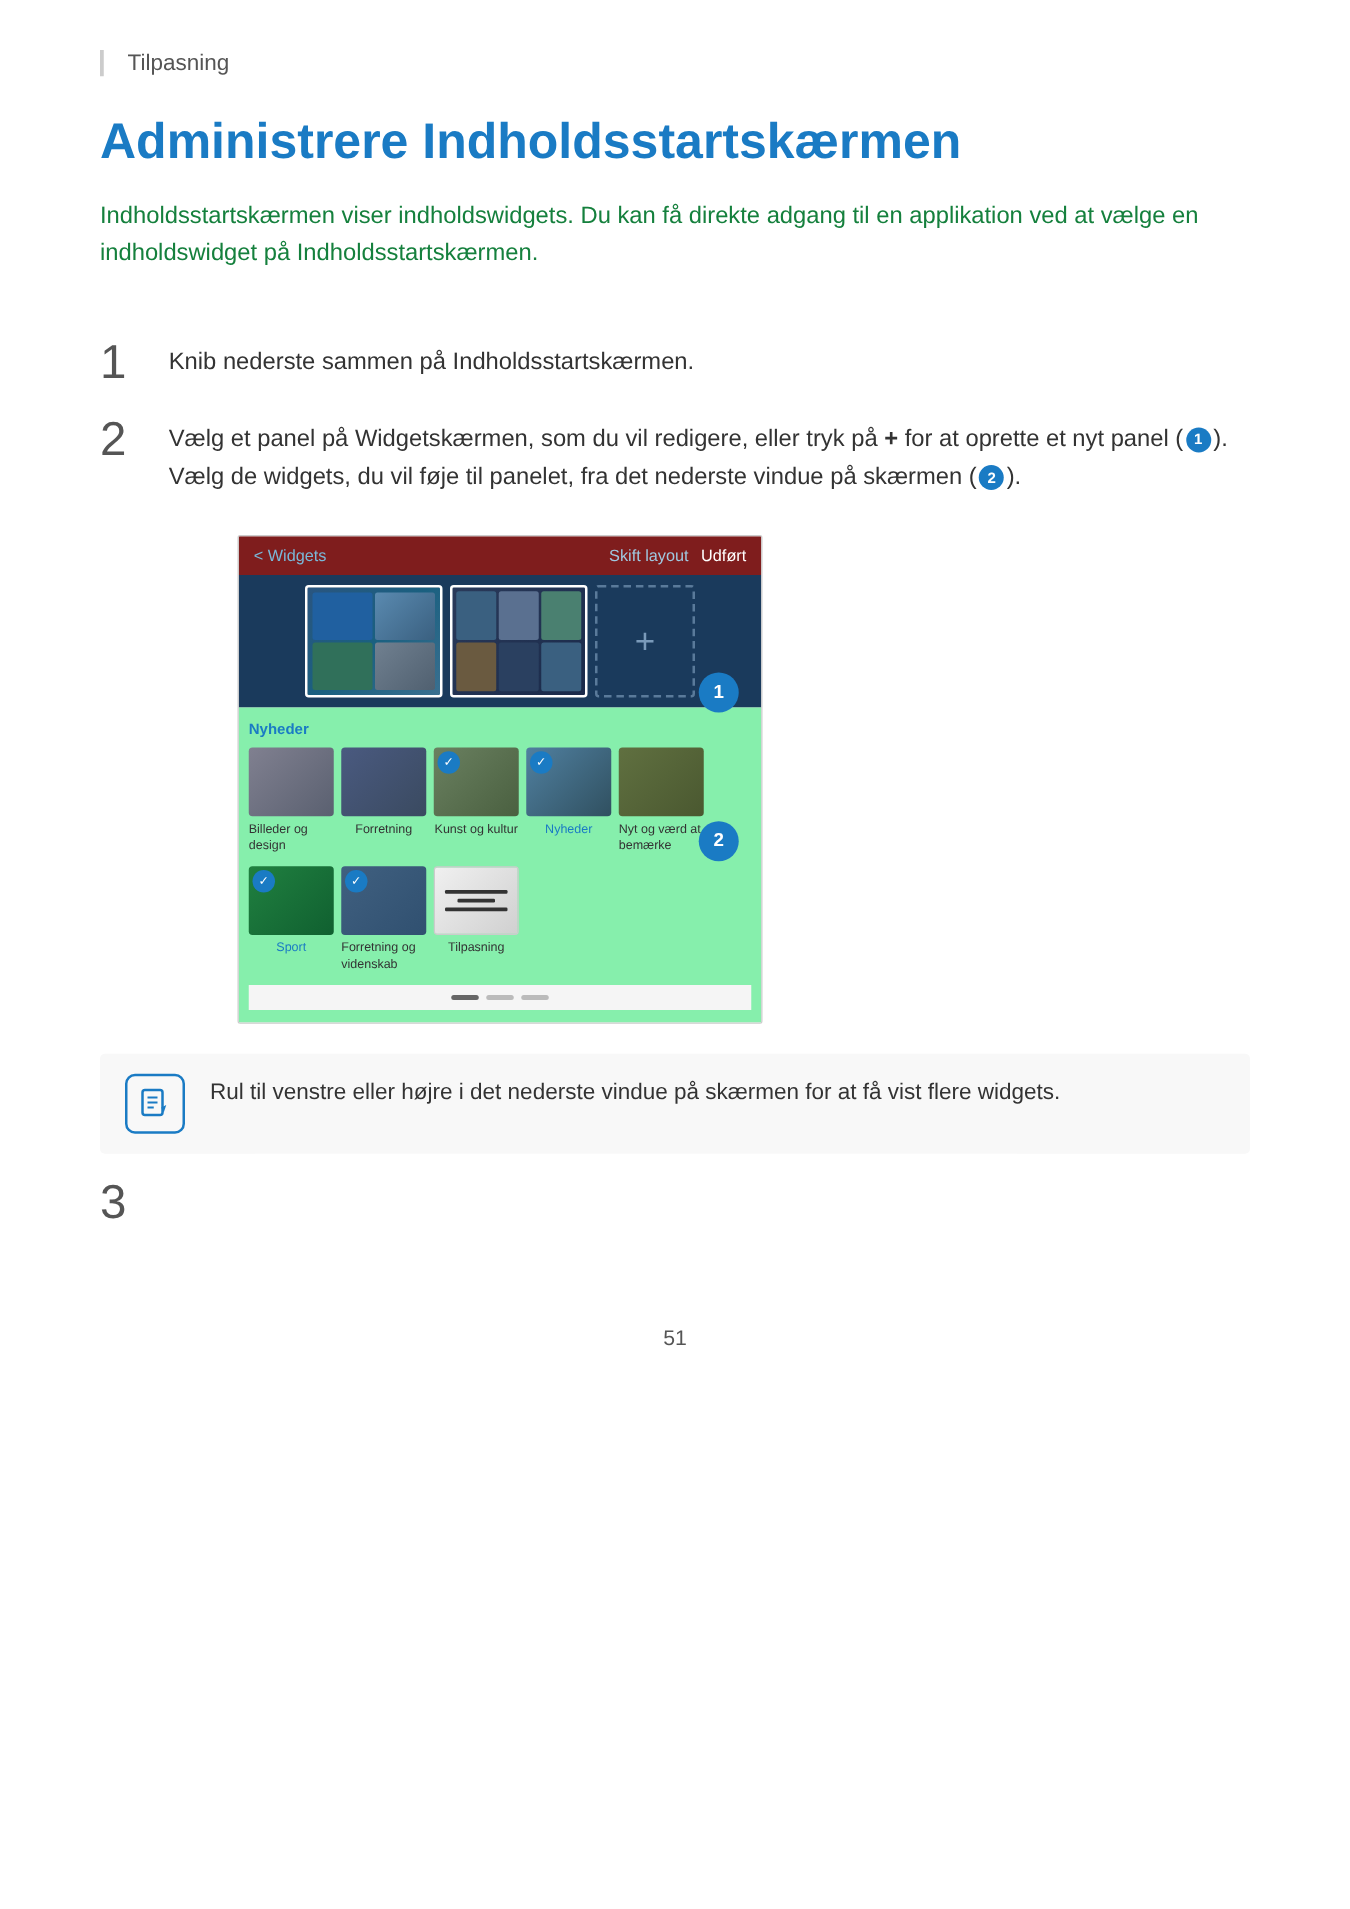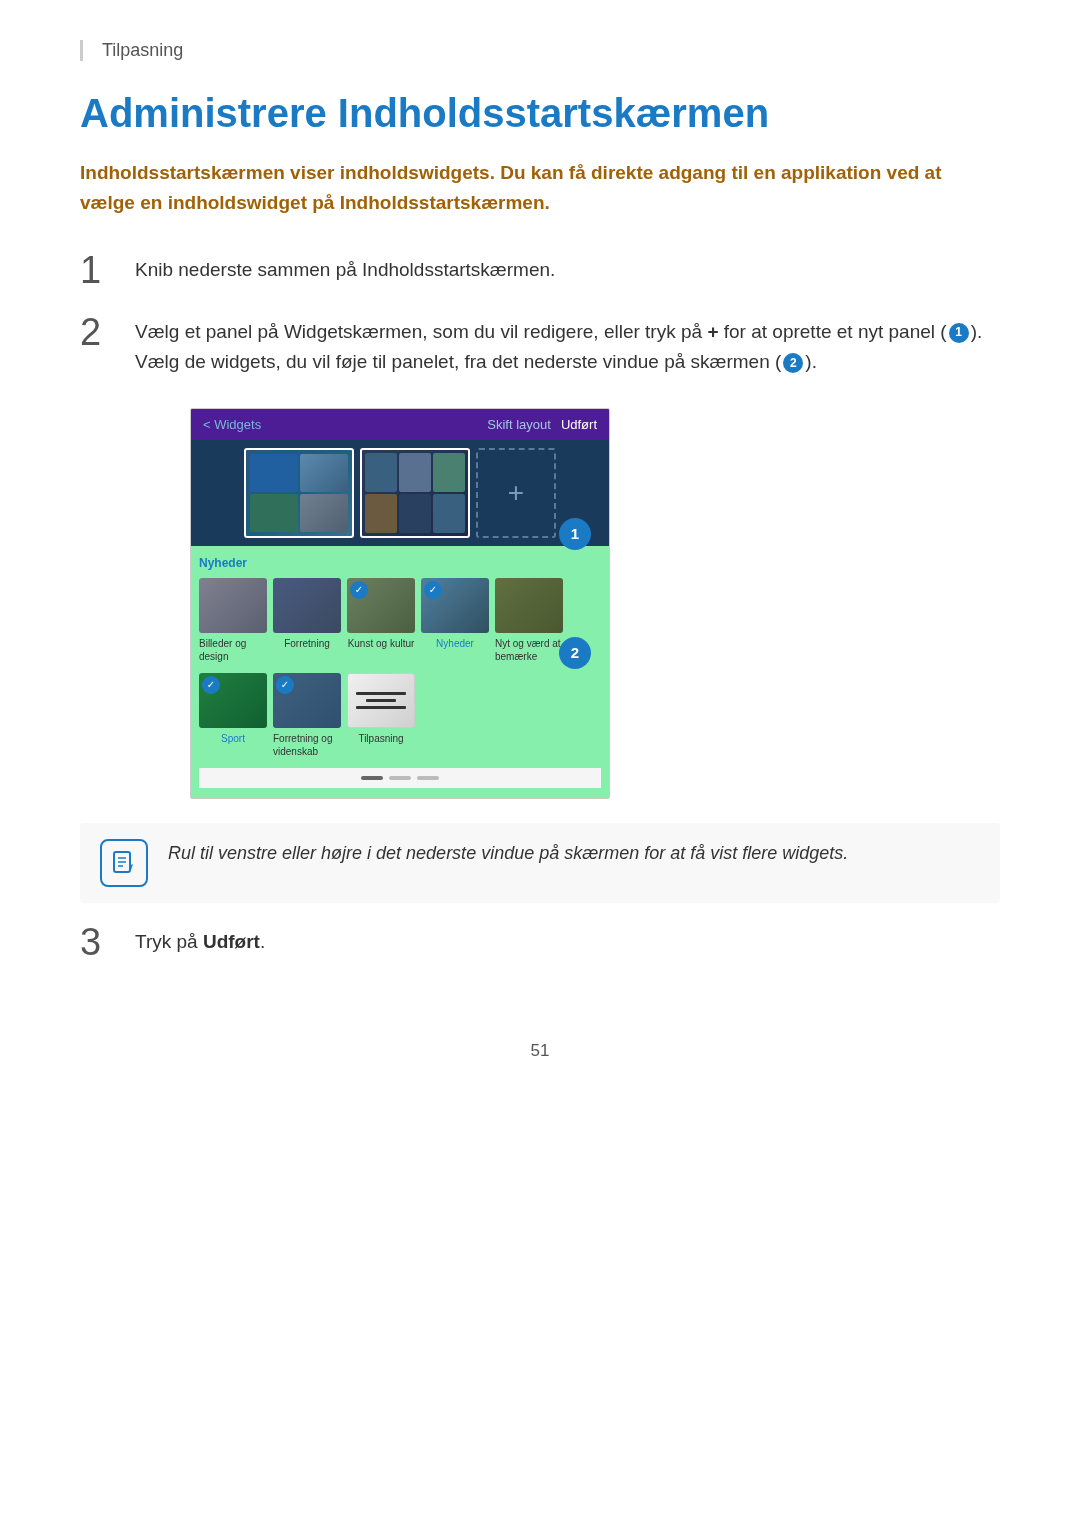--- a/index.html
+++ b/index.html
@@ -31,24 +31,23 @@
     .page-title {
       font-size: 40px;
       color: #1a7bc4;
       font-weight: bold;
       margin-bottom: 22px;
       margin-top: 10px;
     }
 
     .intro-text {
       font-size: 19px;
-      color: #a16207;
+      color: #15803d;
       line-height: 1.6;
-      margin-bottom: 36px;
-      font-weight: bold;
+      margin-bottom: 56px;
     }
 
     .section-heading {
       font-size: 24px;
       font-weight: bold;
       color: #222;
       margin-bottom: 28px;
     }
 
     .steps-container {
@@ -123,21 +122,21 @@
       right: -16px;
       top: 110px;
     }
 
     .callout-2 {
       right: -16px;
       bottom: 130px;
     }
 
     .phone-header {
-      background: #4c1d95;
+      background: #7f1d1d;
       display: flex;
       justify-content: space-between;
       align-items: center;
       padding: 8px 12px;
     }
 
     .phone-header-left {
       color: #7ab8d8;
       font-size: 13px;
     }
@@ -355,21 +354,20 @@
       justify-content: center;
       color: #1a7bc4;
       font-size: 22px;
       flex-shrink: 0;
     }
 
     .note-text {
       font-size: 18px;
       color: #333;
       line-height: 1.6;
-      font-style: italic;
     }
 
     .step-3 {
       margin-top: 10px;
     }
 
     .page-footer {
       text-align: center;
       font-size: 17px;
       color: #555;
@@ -552,22 +550,19 @@
         <line x1="7" y1="12" x2="15" y2="12" stroke="#1a7bc4" stroke-width="1.5"></line>
         <line x1="7" y1="16" x2="12" y2="16" stroke="#1a7bc4" stroke-width="1.5"></line>
         <path d="M18 16 L22 14 L20 20 Z" fill="#1a7bc4"></path>
       </svg>
     </div>
     <p class="note-text">Rul til venstre eller højre i det nederste vindue på skærmen for at få vist flere widgets.</p>
   </div>
 
   <div class="step step-3">
     <div class="step-number">3</div>
-    <div class="step-text">
-      <span>Tryk på </span><strong>Udført</strong><span>.</span>
-    </div>
   </div>
 
   <div class="page-footer">
     <span>51</span>
   </div>
 
 </div>
 
 </body></html>

